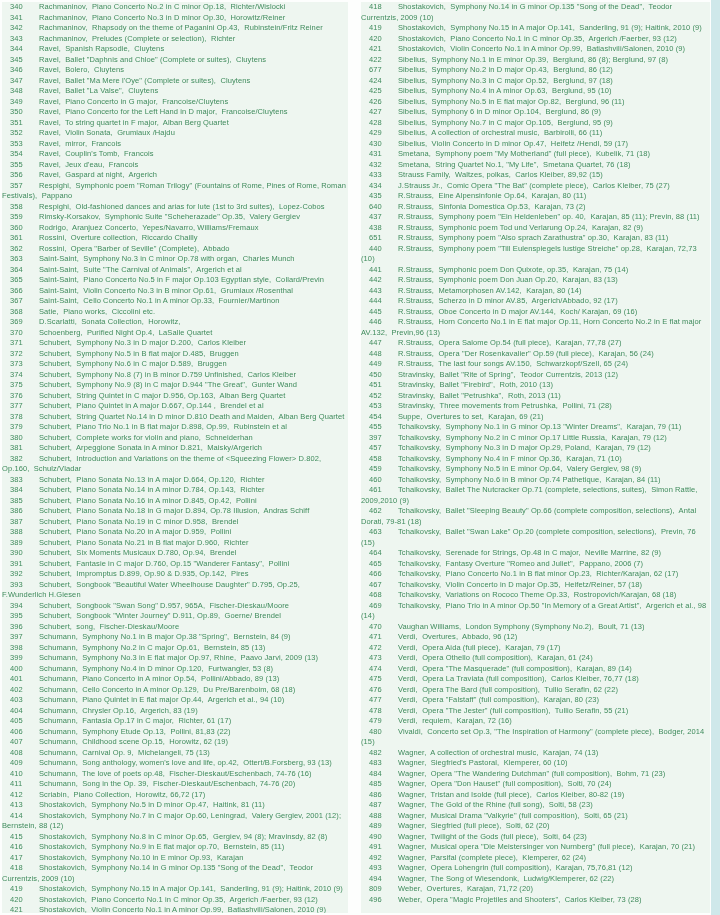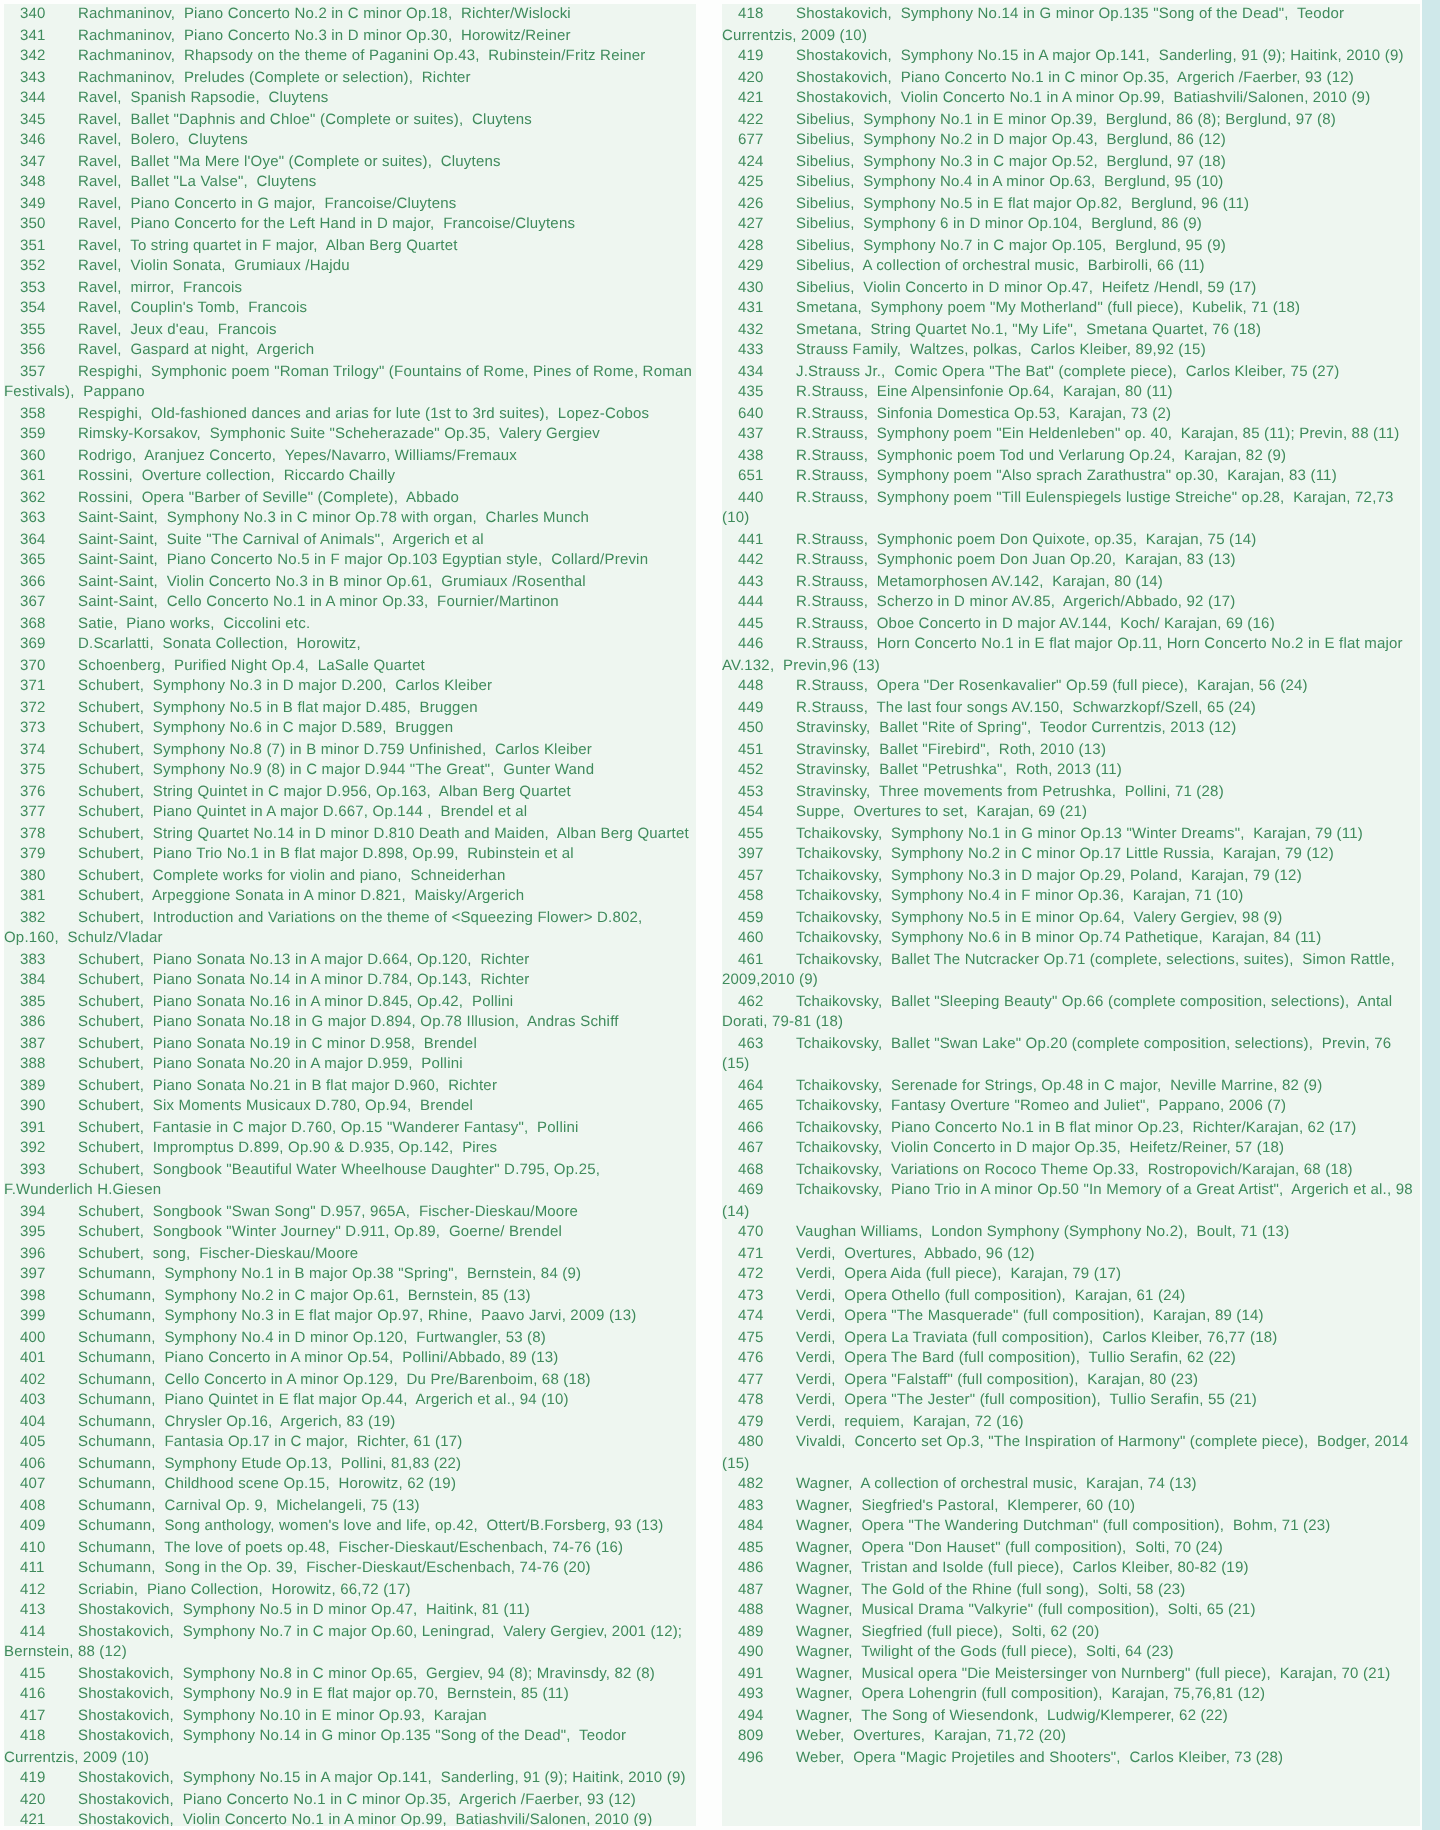--- a/index.html
+++ b/index.html
@@ -139,20 +139,21 @@
       <div class="entry"><span class="num">437</span><span>R.Strauss,  Symphony poem "Ein Heldenleben" op. 40,  Karajan, 85 (11); Previn, 88 (11)</span></div>
       <div class="entry"><span class="num">438</span><span>R.Strauss,  Symphonic poem Tod und Verlarung Op.24,  Karajan, 82 (9)</span></div>
       <div class="entry"><span class="num">651</span><span>R.Strauss,  Symphony poem "Also sprach Zarathustra" op.30,  Karajan, 83 (11)</span></div>
       <div class="entry"><span class="num">440</span><span>R.Strauss,  Symphony poem "Till Eulenspiegels lustige Streiche" op.28,  Karajan, 72,73 (10)</span></div>
       <div class="entry"><span class="num">441</span><span>R.Strauss,  Symphonic poem Don Quixote, op.35,  Karajan, 75 (14)</span></div>
       <div class="entry"><span class="num">442</span><span>R.Strauss,  Symphonic poem Don Juan Op.20,  Karajan, 83 (13)</span></div>
       <div class="entry"><span class="num">443</span><span>R.Strauss,  Metamorphosen AV.142,  Karajan, 80 (14)</span></div>
       <div class="entry"><span class="num">444</span><span>R.Strauss,  Scherzo in D minor AV.85,  Argerich/Abbado, 92 (17)</span></div>
       <div class="entry"><span class="num">445</span><span>R.Strauss,  Oboe Concerto in D major AV.144,  Koch/ Karajan, 69 (16)</span></div>
       <div class="entry"><span class="num">446</span><span>R.Strauss,  Horn Concerto No.1 in E flat major Op.11, Horn Concerto No.2 in E flat major AV.132,  Previn,96 (13)</span></div>
+      <div class="entry"><span class="num">447</span><span>R.Strauss,  Opera Salome Op.54 (full piece),  Karajan, 77,78 (27)</span></div>
       <div class="entry"><span class="num">448</span><span>R.Strauss,  Opera "Der Rosenkavalier" Op.59 (full piece),  Karajan, 56 (24)</span></div>
       <div class="entry"><span class="num">449</span><span>R.Strauss,  The last four songs AV.150,  Schwarzkopf/Szell, 65 (24)</span></div>
       <div class="entry"><span class="num">450</span><span>Stravinsky,  Ballet "Rite of Spring",  Teodor Currentzis, 2013 (12)</span></div>
       <div class="entry"><span class="num">451</span><span>Stravinsky,  Ballet "Firebird",  Roth, 2010 (13)</span></div>
       <div class="entry"><span class="num">452</span><span>Stravinsky,  Ballet "Petrushka",  Roth, 2013 (11)</span></div>
       <div class="entry"><span class="num">453</span><span>Stravinsky,  Three movements from Petrushka,  Pollini, 71 (28)</span></div>
       <div class="entry"><span class="num">454</span><span>Suppe,  Overtures to set,  Karajan, 69 (21)</span></div>
       <div class="entry"><span class="num">455</span><span>Tchaikovsky,  Symphony No.1 in G minor Op.13 "Winter Dreams",  Karajan, 79 (11)</span></div>
       <div class="entry"><span class="num">397</span><span>Tchaikovsky,  Symphony No.2 in C minor Op.17 Little Russia,  Karajan, 79 (12)</span></div>
       <div class="entry"><span class="num">457</span><span>Tchaikovsky,  Symphony No.3 in D major Op.29, Poland,  Karajan, 79 (12)</span></div>
@@ -182,19 +183,20 @@
       <div class="entry"><span class="num">482</span><span>Wagner,  A collection of orchestral music,  Karajan, 74 (13)</span></div>
       <div class="entry"><span class="num">483</span><span>Wagner,  Siegfried's Pastoral,  Klemperer, 60 (10)</span></div>
       <div class="entry"><span class="num">484</span><span>Wagner,  Opera "The Wandering Dutchman" (full composition),  Bohm, 71 (23)</span></div>
       <div class="entry"><span class="num">485</span><span>Wagner,  Opera "Don Hauset" (full composition),  Solti, 70 (24)</span></div>
       <div class="entry"><span class="num">486</span><span>Wagner,  Tristan and Isolde (full piece),  Carlos Kleiber, 80-82 (19)</span></div>
       <div class="entry"><span class="num">487</span><span>Wagner,  The Gold of the Rhine (full song),  Solti, 58 (23)</span></div>
       <div class="entry"><span class="num">488</span><span>Wagner,  Musical Drama "Valkyrie" (full composition),  Solti, 65 (21)</span></div>
       <div class="entry"><span class="num">489</span><span>Wagner,  Siegfried (full piece),  Solti, 62 (20)</span></div>
       <div class="entry"><span class="num">490</span><span>Wagner,  Twilight of the Gods (full piece),  Solti, 64 (23)</span></div>
       <div class="entry"><span class="num">491</span><span>Wagner,  Musical opera "Die Meistersinger von Nurnberg" (full piece),  Karajan, 70 (21)</span></div>
+      <div class="entry"><span class="num">492</span><span>Wagner,  Parsifal (complete piece),  Klemperer, 62 (24)</span></div>
       <div class="entry"><span class="num">493</span><span>Wagner,  Opera Lohengrin (full composition),  Karajan, 75,76,81 (12)</span></div>
       <div class="entry"><span class="num">494</span><span>Wagner,  The Song of Wiesendonk,  Ludwig/Klemperer, 62 (22)</span></div>
       <div class="entry"><span class="num">809</span><span>Weber,  Overtures,  Karajan, 71,72 (20)</span></div>
       <div class="entry"><span class="num">496</span><span>Weber,  Opera "Magic Projetiles and Shooters",  Carlos Kleiber, 73 (28)</span></div>
     </div>
   <div class="scroll-strip"></div>
 </div>
 
 </body></html>

